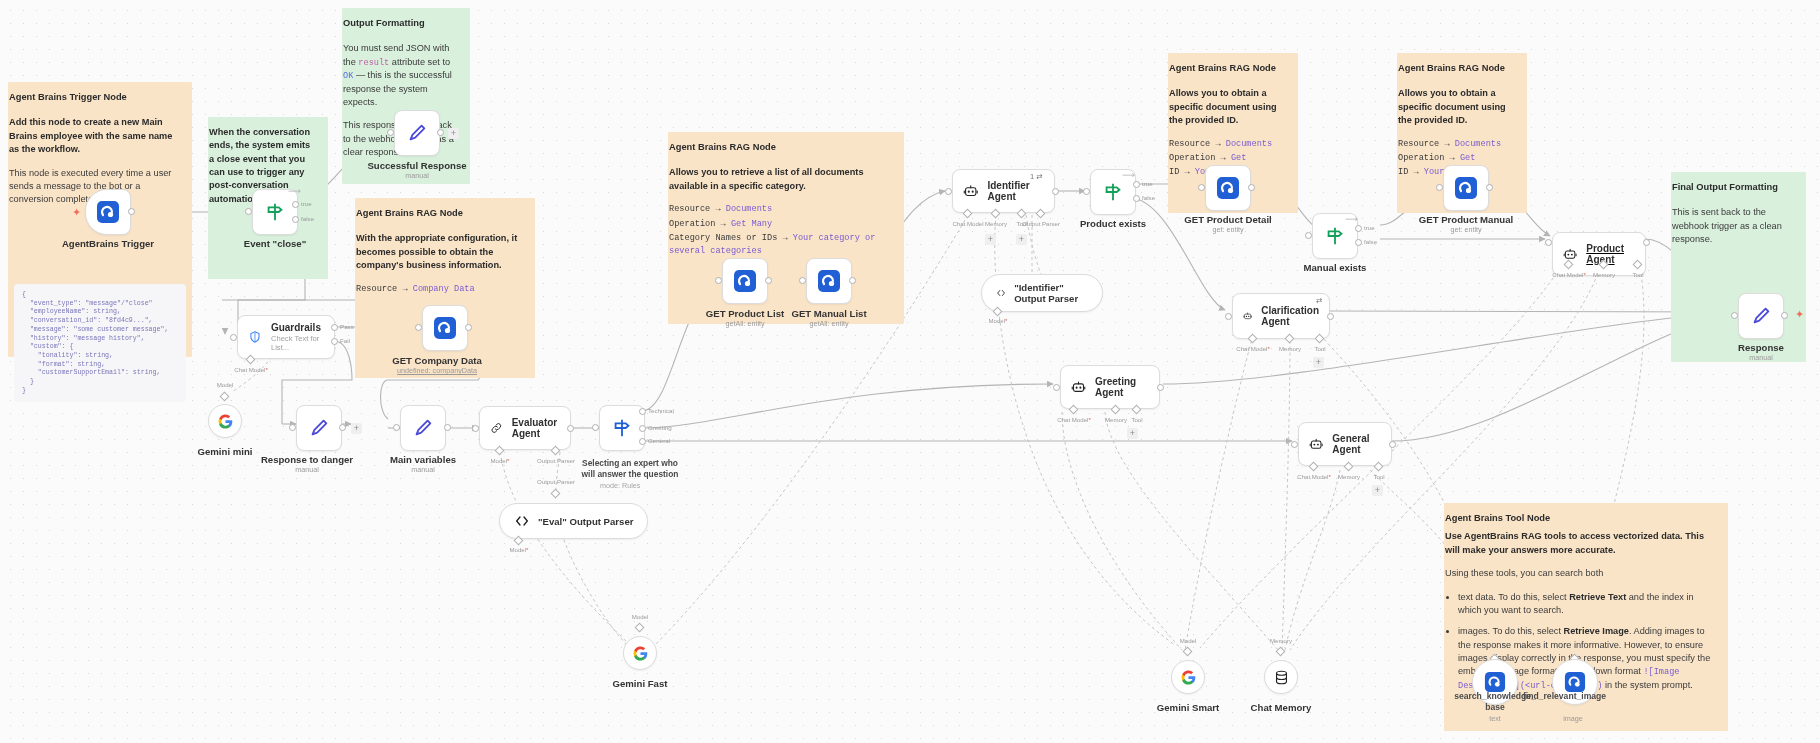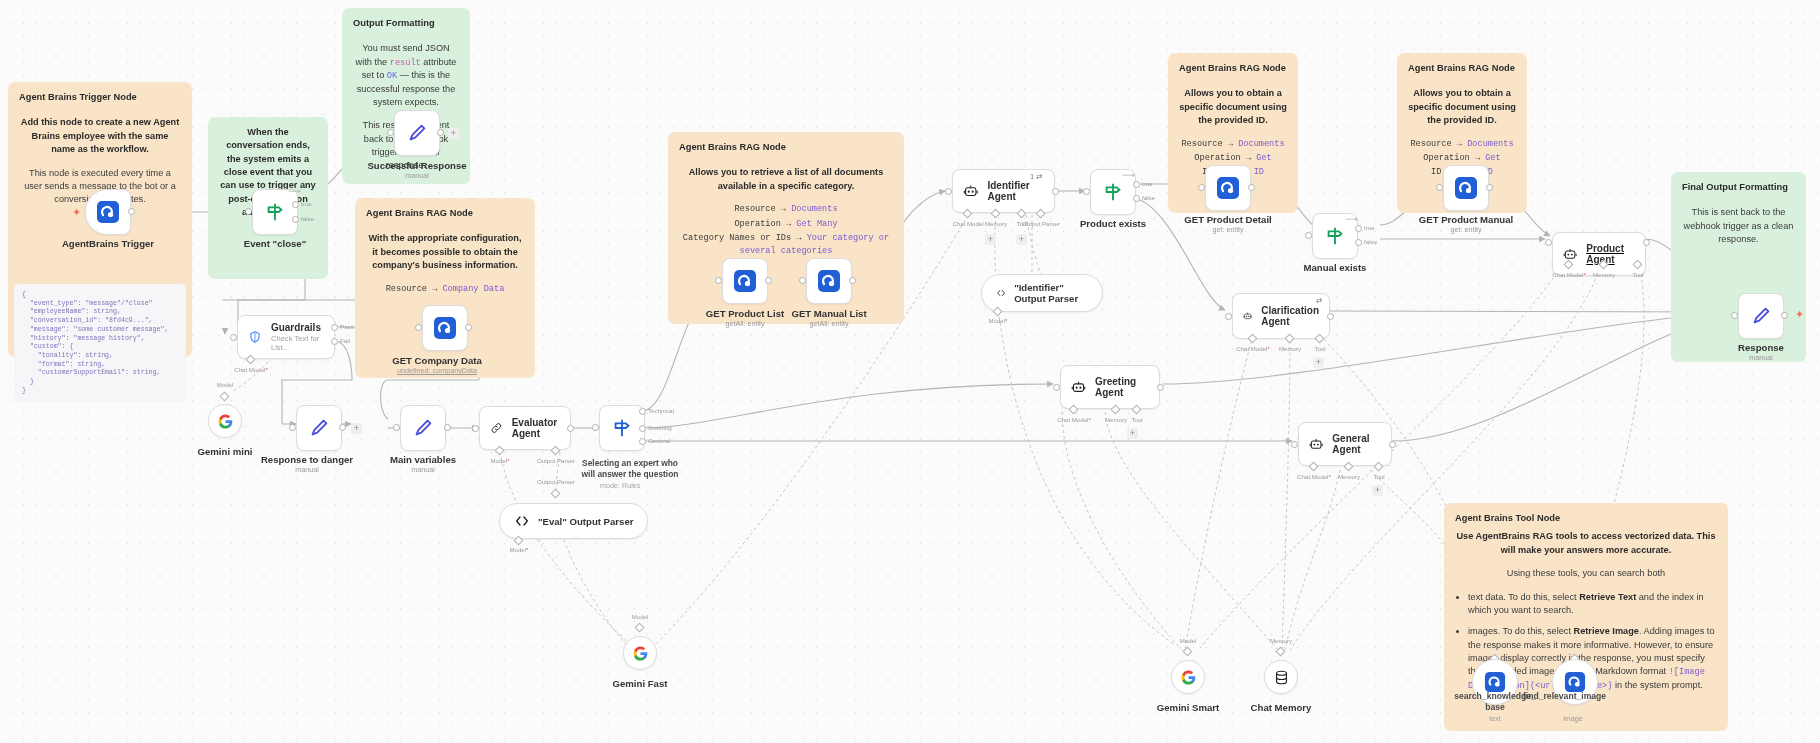--- a/index.html
+++ b/index.html
@@ -16,35 +16,35 @@
     background-color: #fbfbfb;
     background-image: radial-gradient(circle, #d8d8d8 0.8px, transparent 0.9px);
     background-size: 13px 13px;
     background-position: 4px 4px;
   }
   #edges { position: absolute; inset: 0; width: 1820px; height: 743px; pointer-events: none; }
 
   
   .note {
     position: absolute;
-    border-radius: 7px;
-    padding: 9px 11px 11px 11px;
+    border-radius: 1px;
+    padding: 9px 11px 11px 1px;
     font-size: 9.2px;
     line-height: 1.45;
     color: #3a3a3a;
   }
   .note.orange { background: #fae4c8; }
   .note.green  { background: #d9f0dd; }
   .note-title {
     font-weight: bold;
     font-size: 9.3px;
     color: #2b2b2b;
     margin-bottom: 12px;
   }
-  .note p { margin: 0 0 10px 0; text-align: center; }
+  .note p { margin: 0 0 10px 0; }
   .note p:last-child { margin-bottom: 0; }
   .note .strong { font-weight: bold; color: #2b2b2b; }
   .mono { font-family: "Liberation Mono", monospace; font-size: 8.6px; }
   .kw-blue { color: #5b6ee8; }
   .kw-purple { color: #7a5bd0; }
   .kw-pink { color: #c05fa8; }
   .note ul { margin: 0 0 0 0; padding-left: 13px; }
   .note li { margin-bottom: 8px; }
   .note li:last-child { margin-bottom: 0; }
 
@@ -262,21 +262,21 @@
       <path d="M1340,470 C1330,520 1300,580 1285,650"></path>
       <path d="M1370,470 C1420,520 1480,560 1500,660"></path>
       <path d="M1560,268 C1500,360 1300,530 1200,648"></path>
       <path d="M1600,268 C1560,380 1360,540 1290,650"></path>
       <path d="M1640,268 C1660,380 1600,540 1575,660"></path>
     </g>
   </svg>
 
   <div class="note orange" style="left:8px; top:82px; width:184px; height:275px;">
     <div class="note-title">Agent Brains Trigger Node</div>
-    <p class="strong">Add this node to create a new Agent Brains employee with the same name as the workflow.</p>
+    <p class="strong">Add this node to create a new Main Brains employee with the same name as the workflow.</p>
     <p>This node is executed every time a user sends a message to the bot or a conversion completes.</p>
   </div>
   <pre class="mono kw-purple" style="position:absolute; left:14px; top:284px; width:172px; margin:0; background:#f6f5f8; border-radius:4px; padding:7px 8px; white-space:pre; line-height:1.32; color:#7a77b8; overflow:hidden; font-size:6.6px;">{
   "event_type": "message"/"close"
   "employeeName": string,
   "conversation_id": "8fd4c9...",
   "message": "some customer message",
   "history": "message history",
   "custom": {
     "tonality": string,

